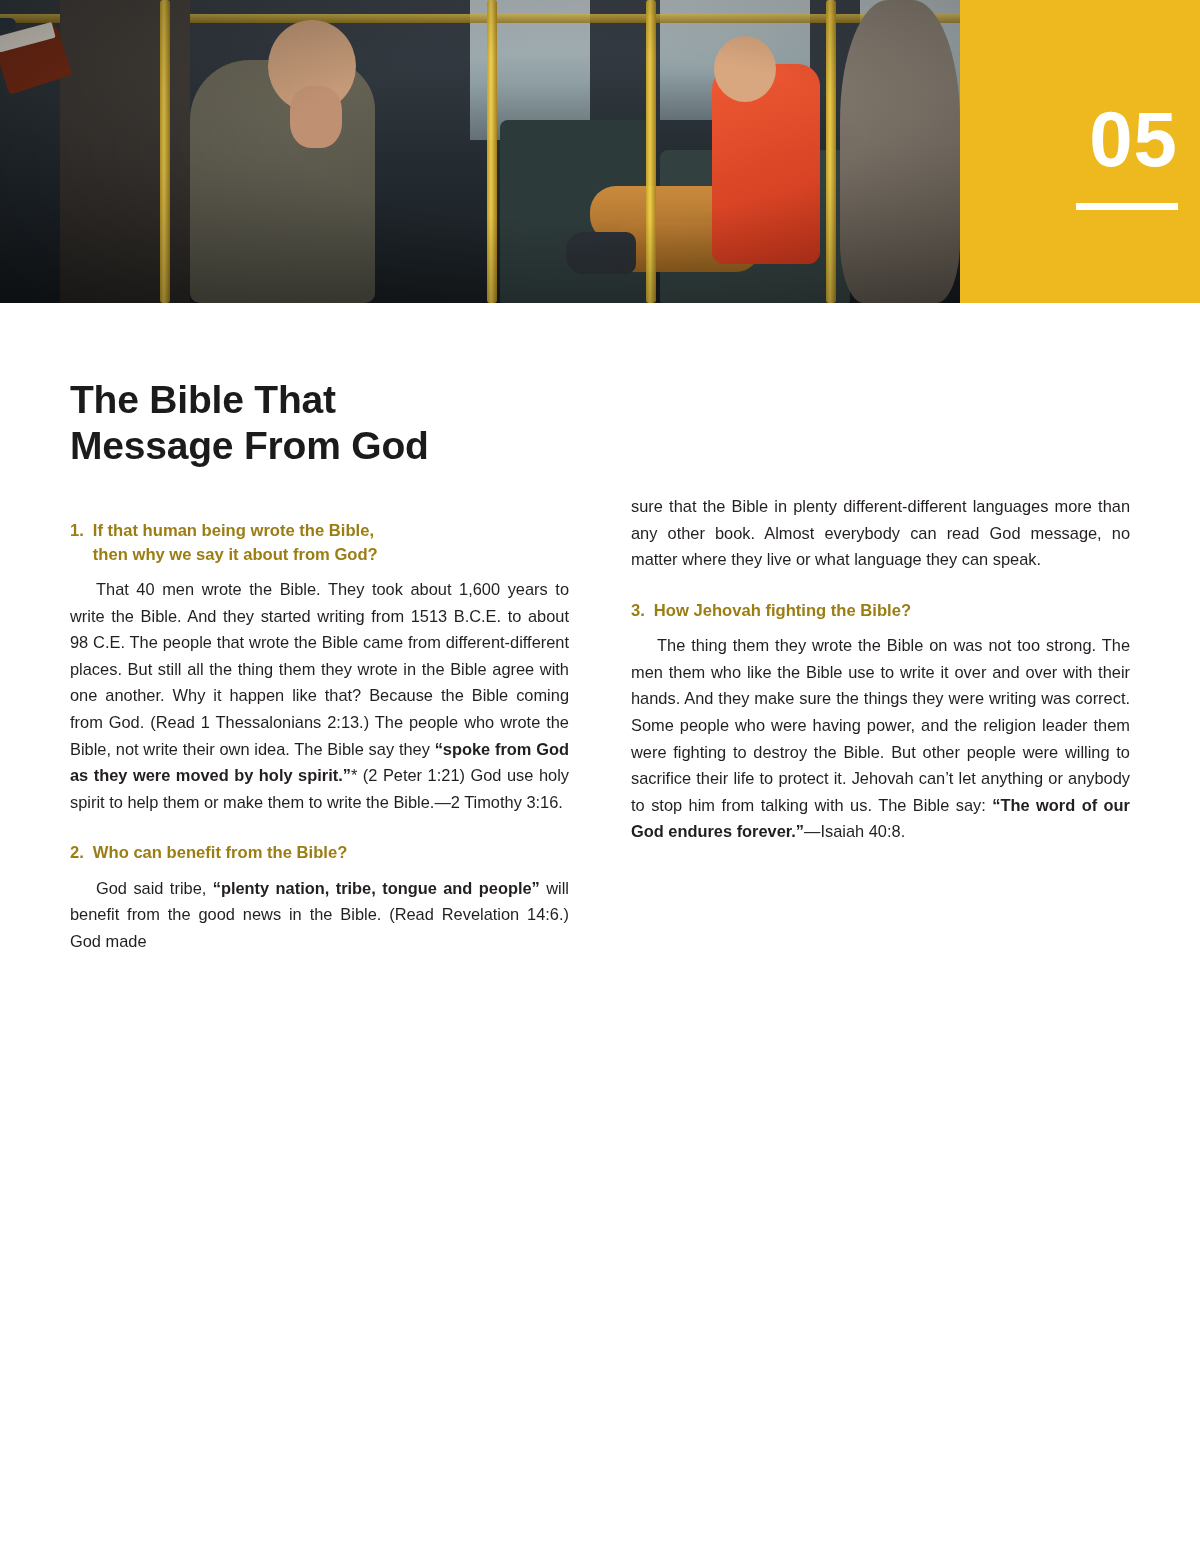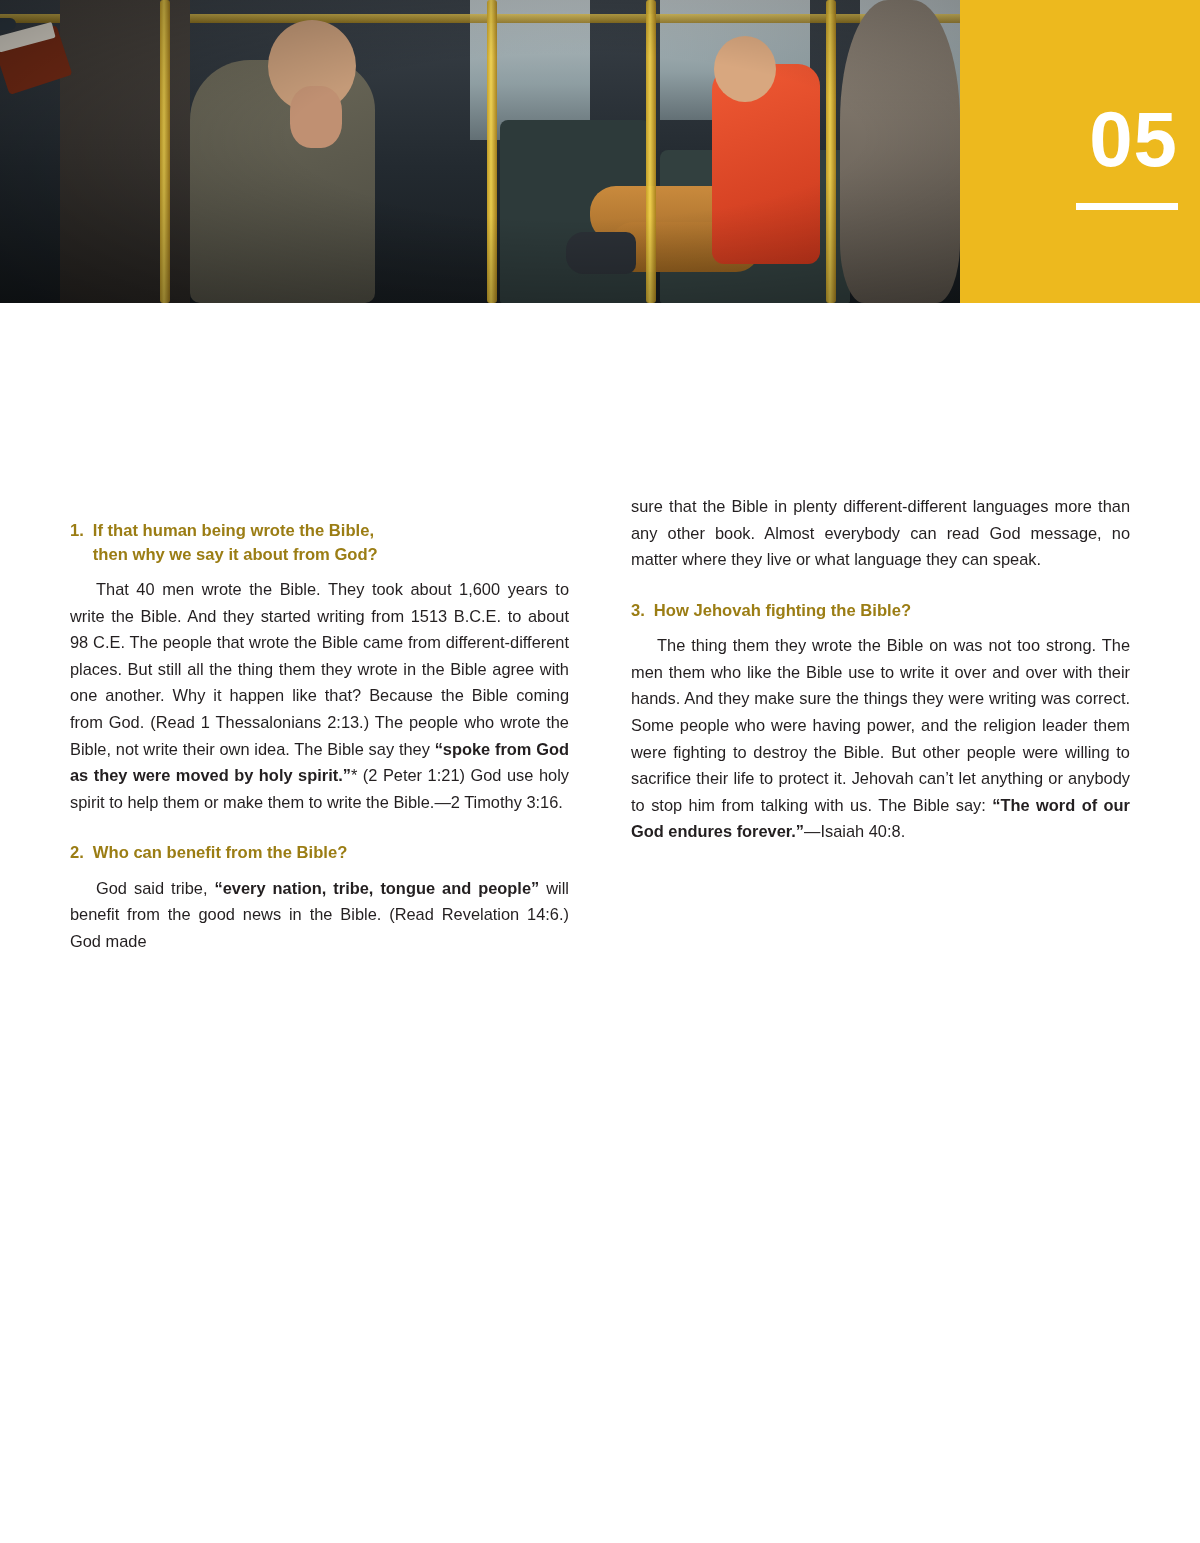--- a/index.html
+++ b/index.html
@@ -266,20 +266,22 @@
   </div>
   <div class="hero-number-box">
     <div class="hero-number">05</div>
     <div class="hero-number-rule"></div>
   </div>
 </div>
 
 <div class="page">
 
   <h1 class="title">
+    <span class="line">The Bible That</span>
+    <span class="line">Message From God</span>
   </h1>
 
   <div class="columns">
 
     <div class="col col-left">
 
 
       <h3 class="qhead">
         <span class="num">1.</span>
         <span class="txt">
@@ -288,21 +290,21 @@
         </span>
       </h3>
 
       <p class="body"><span>That 40 men wrote the Bible. They took about 1,600 years to write the Bible. And they started writing from 1513 B.C.E. to about 98 C.E. The people that wrote the Bible came from different-different places. But still all the thing them they wrote in the Bible agree with one another. Why it happen like that? Because the Bible coming from God. (Read 1 Thessalonians 2:13.) The people who wrote the Bible, not write their own idea. The Bible say they </span><b class="emph">“spoke from God as they were moved by holy spirit.”</b><span>* (2 Peter 1:21) God use holy spirit to help them or make them to write the Bible.—2 Timothy 3:16.</span></p>
 
       <h3 class="qhead">
         <span class="num">2.</span>
         <span class="txt">Who can benefit from the Bible?</span>
       </h3>
 
-      <p class="body"><span>God said tribe, </span><b class="emph">“every nation, tribe, tongue and people”</b><span> will benefit from the good news in the Bible. (Read Revelation 14:6.) God made</span></p>
+      <p class="body"><span>God said tribe, </span><b class="emph">“plenty nation, tribe, tongue and people”</b><span> will benefit from the good news in the Bible. (Read Revelation 14:6.) God made</span></p>
 
     </div>
 
     <div class="col col-right">
 
       <p class="body noindent">sure that the Bible in plenty different-different languages more than any other book. Almost everybody can read God message, no matter where they live or what language they can speak.</p>
 
       <h3 class="qhead">
         <span class="num">3.</span>
         <span class="txt">How Jehovah fighting the Bible?</span>

